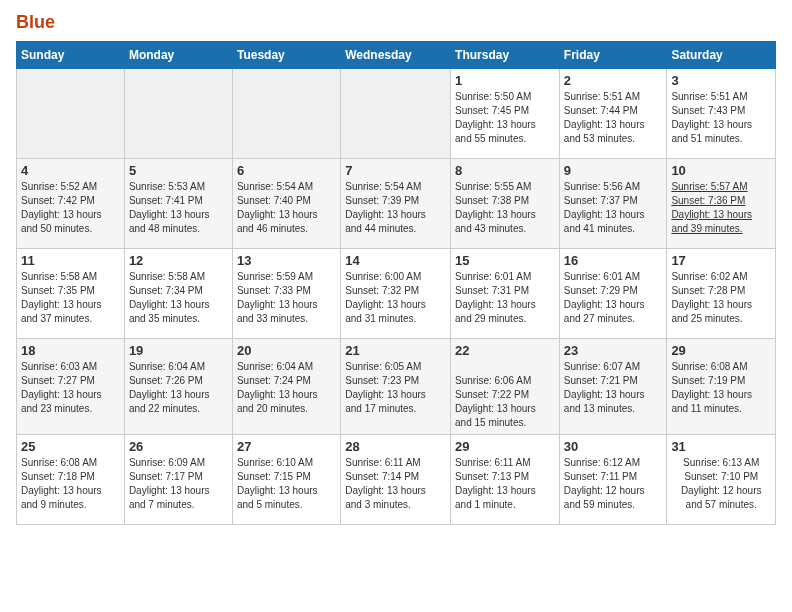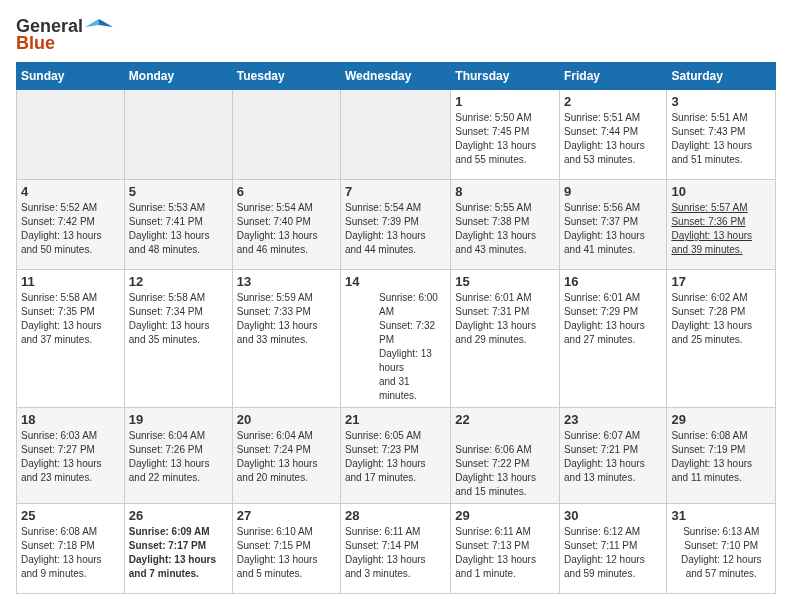--- a/index.html
+++ b/index.html
@@ -77,27 +77,20 @@
     }
     .empty-cell {
       background: #f0f0f0 !important;
     }
   </style>
 </head>
 <body>
 
 <div class="header-area">
   <div class="logo">
-    <div class="logo-row">
-      <span style="font-size:18px;font-weight:bold;color:#333;">General</span>
-      <svg width="28" height="20" viewBox="0 0 28 20">
-        <polygon points="14,2 28,10 14,8" fill="#1a6faf"></polygon>
-        <polygon points="14,2 0,10 14,8" fill="#5ab0e0"></polygon>
-      </svg>
-    </div>
     <span style="font-size:18px;font-weight:bold;color:#c2410c;margin-top:-4px;">Blue</span>
   </div>
   <div class="title-area">
     <div class="month-year"></div>
     <div class="location"></div>
   </div>
 </div>
 
 <table>
   <thead>
@@ -207,21 +200,21 @@
         </td>
         <td>
           <div class="day-number">13</div>
           <div class="day-info" style="white-space: pre-line;">Sunrise: 5:59 AM
 Sunset: 7:33 PM
 Daylight: 13 hours
 and 33 minutes.</div>
         </td>
         <td>
           <div class="day-number">14</div>
-          <div class="day-info" style="white-space: pre-line; margin-left: 34px;">Sunrise: 6:00 AM
+          <div class="day-info" style="white-space: pre-line;">Sunrise: 6:00 AM
 Sunset: 7:32 PM
 Daylight: 13 hours
 and 31 minutes.</div>
         </td>
         <td>
           <div class="day-number">15</div>
           <div class="day-info" style="white-space: pre-line;">Sunrise: 6:01 AM
 Sunset: 7:31 PM
 Daylight: 13 hours
 and 29 minutes.</div>
@@ -295,21 +288,21 @@
       <tr>
         <td>
           <div class="day-number">25</div>
           <div class="day-info" style="white-space: pre-line;">Sunrise: 6:08 AM
 Sunset: 7:18 PM
 Daylight: 13 hours
 and 9 minutes.</div>
         </td>
         <td>
           <div class="day-number">26</div>
-          <div class="day-info" style="white-space: pre-line; font-weight: bold;">Sunrise: 6:09 AM
+          <div class="day-info" style="white-space: pre-line;">Sunrise: 6:09 AM
 Sunset: 7:17 PM
 Daylight: 13 hours
 and 7 minutes.</div>
         </td>
         <td>
           <div class="day-number">27</div>
           <div class="day-info" style="white-space: pre-line;">Sunrise: 6:10 AM
 Sunset: 7:15 PM
 Daylight: 13 hours
 and 5 minutes.</div>

